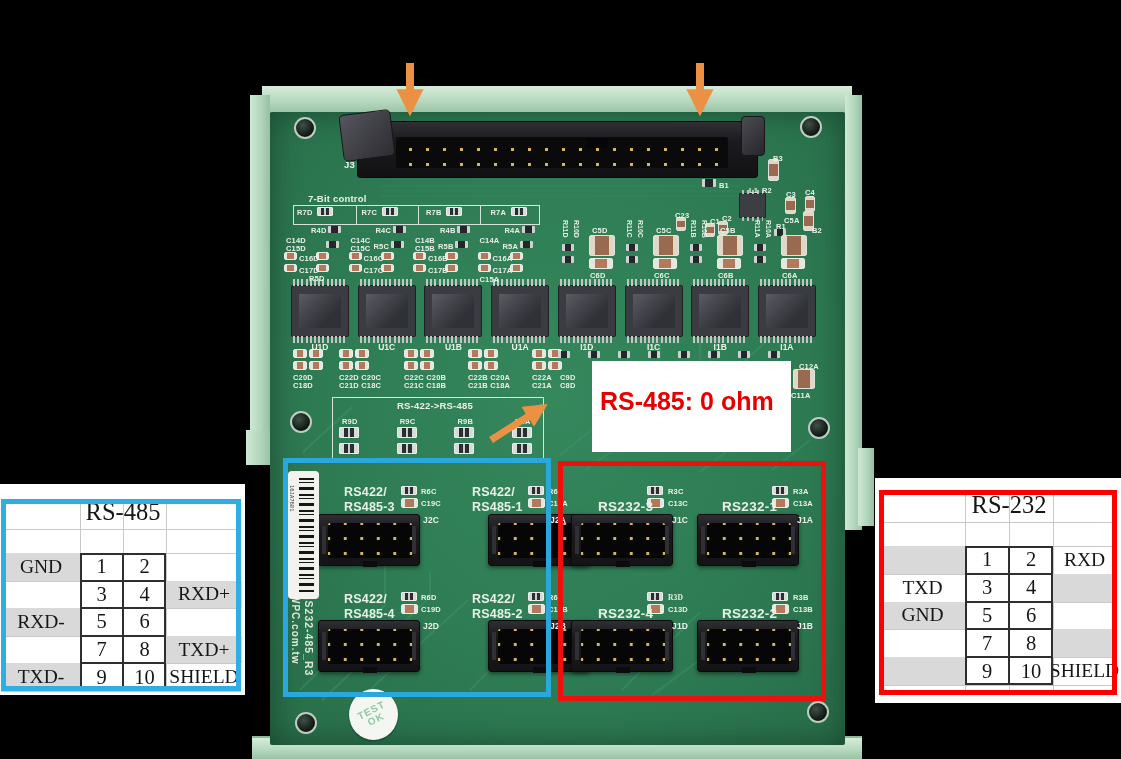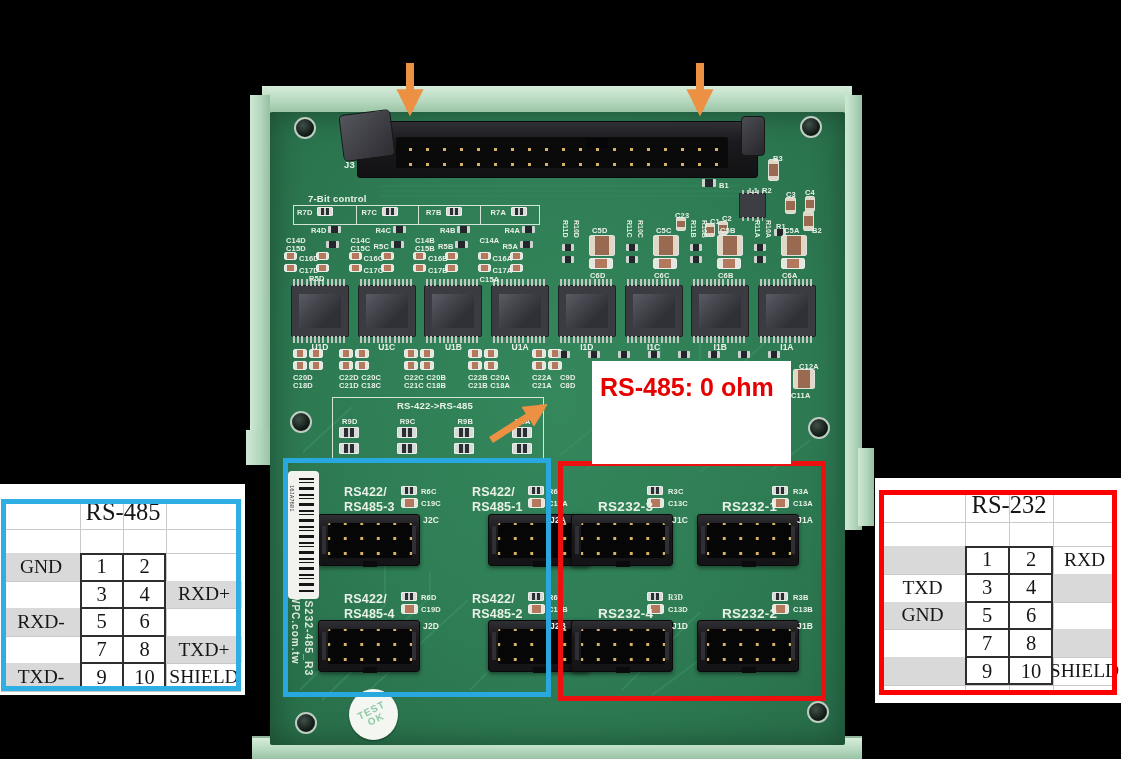--- a/index.html
+++ b/index.html
@@ -81,21 +81,21 @@
   #barcode .lines{position:absolute;left:11px;top:7px;width:15px;height:114px;
         background:repeating-linear-gradient(180deg,#161616 0 2px,#efefec 2px 4px,#161616 4px 5px,#efefec 5px 9px,#161616 9px 12px,#efefec 12px 16px);}
   #barcode .bctext{position:absolute;left:1px;top:14px;writing-mode:vertical-rl;font:400 5.5px "DejaVu Sans Mono",monospace;color:#444;}
   #testok{position:absolute;left:349px;top:689px;width:49px;height:51px;border-radius:50%;background:#f4f6f2;z-index:8;
         display:flex;align-items:center;justify-content:center;box-shadow:0 1px 2px rgba(0,0,0,.4);}
   #testok .t{transform:rotate(-27deg);color:#8cc9a3;font:700 10px "Liberation Sans",sans-serif;text-align:center;line-height:10px;letter-spacing:1px;}
 
   
   #bluebox{position:absolute;left:283px;top:458px;width:268px;height:239px;border:5px solid #29A8DF;z-index:20;}
   #redbox{position:absolute;left:558px;top:461px;width:268px;height:240px;border:5px solid #EE0F0F;z-index:20;}
-  #annot{position:absolute;left:592px;top:361px;width:199px;height:103px;background:#fff;z-index:30;padding:6px 8px;}
+  #annot{position:absolute;left:592px;top:361px;width:199px;height:91px;background:#fff;z-index:30;padding:20px 8px;}
   #annot div{color:#E60000;font:700 25px "Liberation Sans",sans-serif;line-height:40px;white-space:nowrap;}
 
   
   .ptable{position:absolute;background:#fff;font-family:"Liberation Serif","DejaVu Serif",serif;color:#161616;z-index:35;}
   #tbl-485{left:0;top:484px;width:245px;height:211px;padding-left:48px;}
   #tbl-232{left:875px;top:478px;width:246px;height:225px;}
   .tbl-border{position:absolute;pointer-events:none;z-index:4;}
   .gline{position:absolute;background:#c9c9c9;z-index:1;}
   .cell{position:absolute;display:flex;align-items:center;justify-content:center;z-index:2;}
   .lblcell{font-size:19.5px;}
@@ -286,21 +286,21 @@
       <div class="part res" style="left: 690px; top: 244px; width: 12px; height: 7px;"></div>
       <div class="part res" style="left: 690px; top: 256px; width: 12px; height: 7px;"></div>
       <span class="silk " style="left: 720px; top: 226px;">C5B</span>
       <div class="part capH" style="left: 717px; top: 235px; width: 26px; height: 21px;"></div>
       <div class="part capw" style="left: 717px; top: 258px; width: 24px; height: 11px;"></div>
       <span class="silk " style="left: 718px; top: 271px;">C6B</span>
       <span class="silk vlab" style="left: 754px; top: 220px;">R11A</span>
       <span class="silk vlab" style="left: 765px; top: 220px;">R10A</span>
       <div class="part res" style="left: 754px; top: 244px; width: 12px; height: 7px;"></div>
       <div class="part res" style="left: 754px; top: 256px; width: 12px; height: 7px;"></div>
-      <span class="silk " style="left: 784px; top: 226px; text-align: center;">C5A</span>
+      <span class="silk " style="left: 784px; top: 216px; text-align: center;">C5A</span>
       <div class="part capH" style="left: 781px; top: 235px; width: 26px; height: 21px;"></div>
       <div class="part capw" style="left: 781px; top: 258px; width: 24px; height: 11px;"></div>
       <span class="silk " style="left: 782px; top: 271px;">C6A</span>
       <span class="silk " style="left: 342px; top: 417px;">R9D</span>
       <div class="part resw" style="left: 339px; top: 427px; width: 20px; height: 11px;"></div>
       <div class="part resw" style="left: 339px; top: 443px; width: 20px; height: 11px;"></div>
       <span class="silk " style="left: 399.7px; top: 417px;">R9C</span>
       <div class="part resw" style="left: 396.7px; top: 427px; width: 20px; height: 11px;"></div>
       <div class="part resw" style="left: 396.7px; top: 443px; width: 20px; height: 11px;"></div>
       <span class="silk " style="left: 457.4px; top: 417px;">R9B</span>

